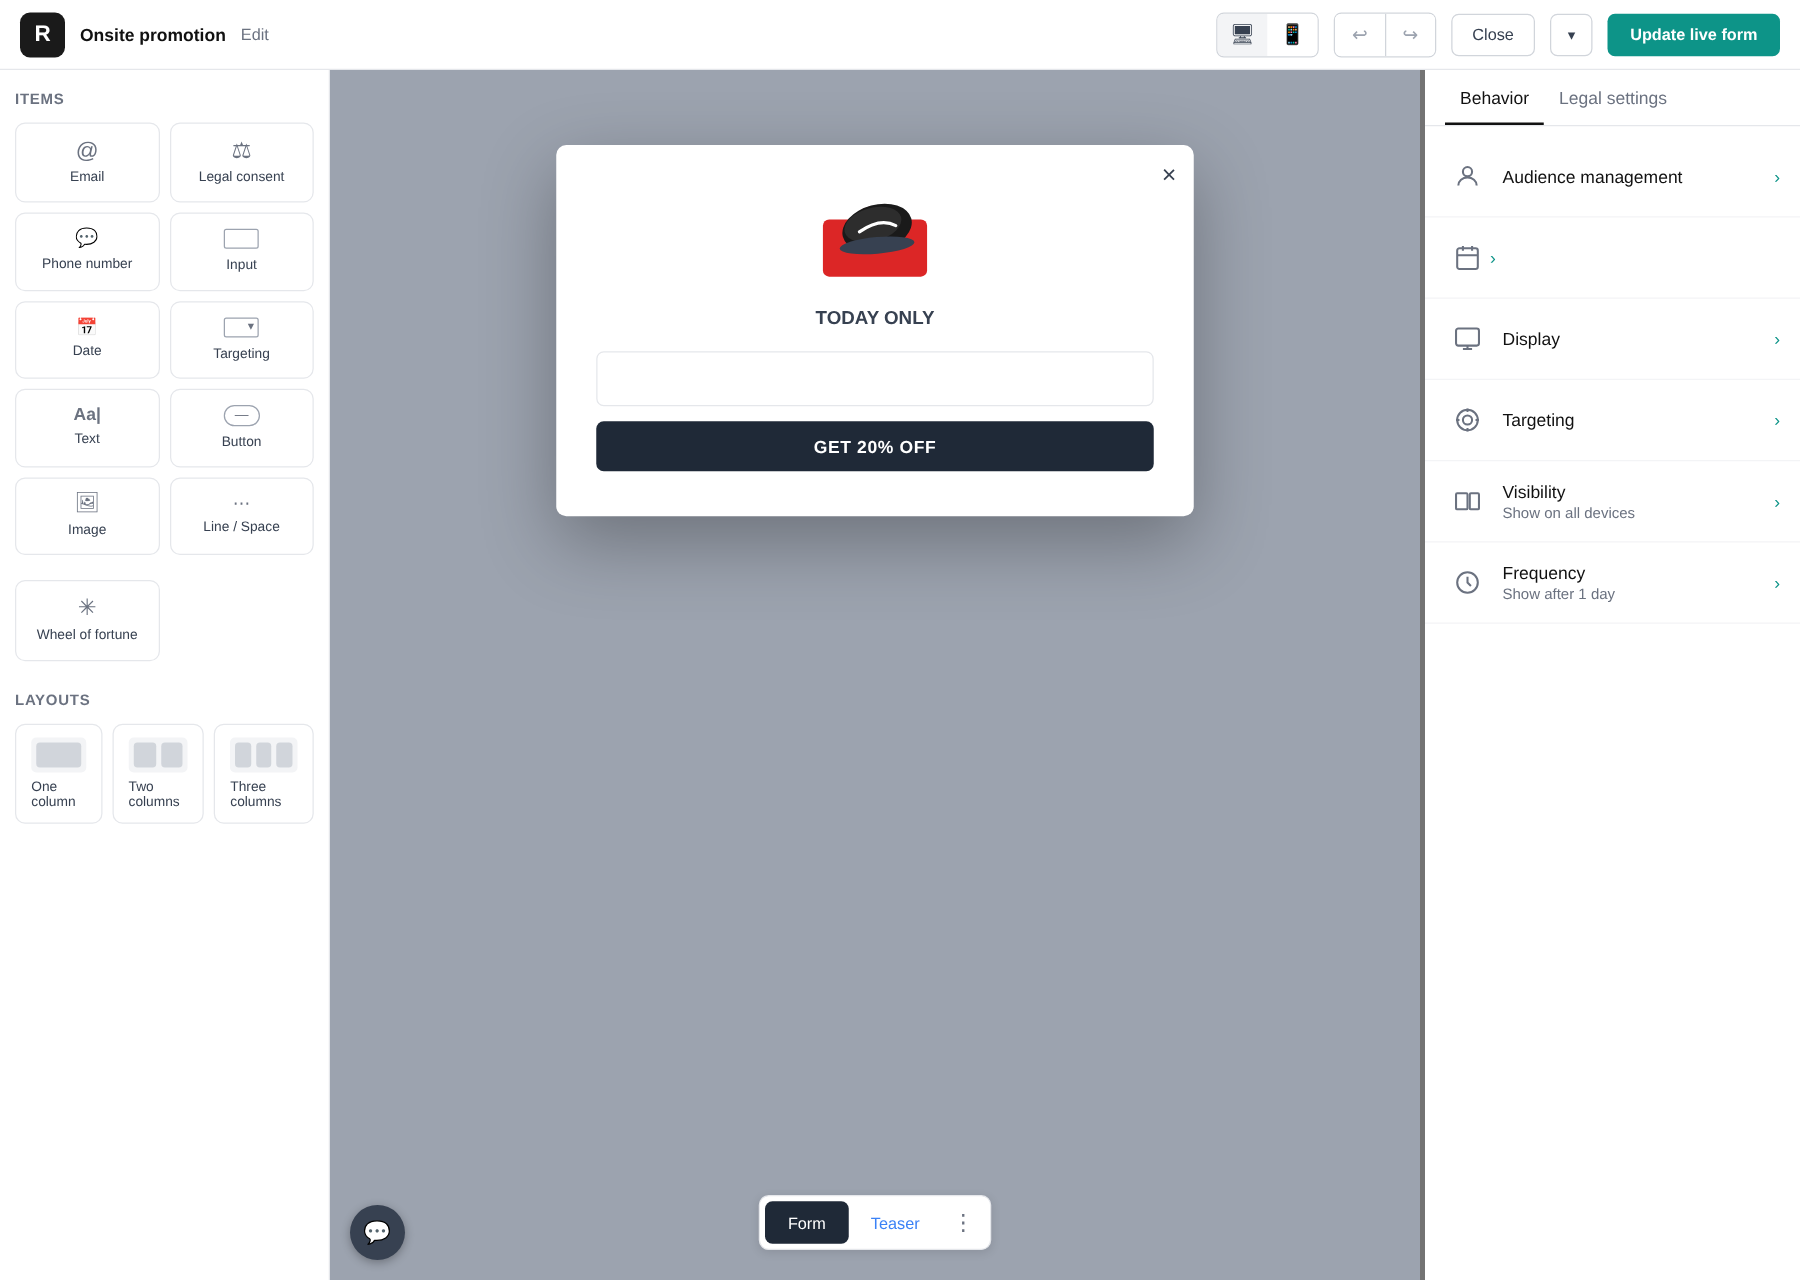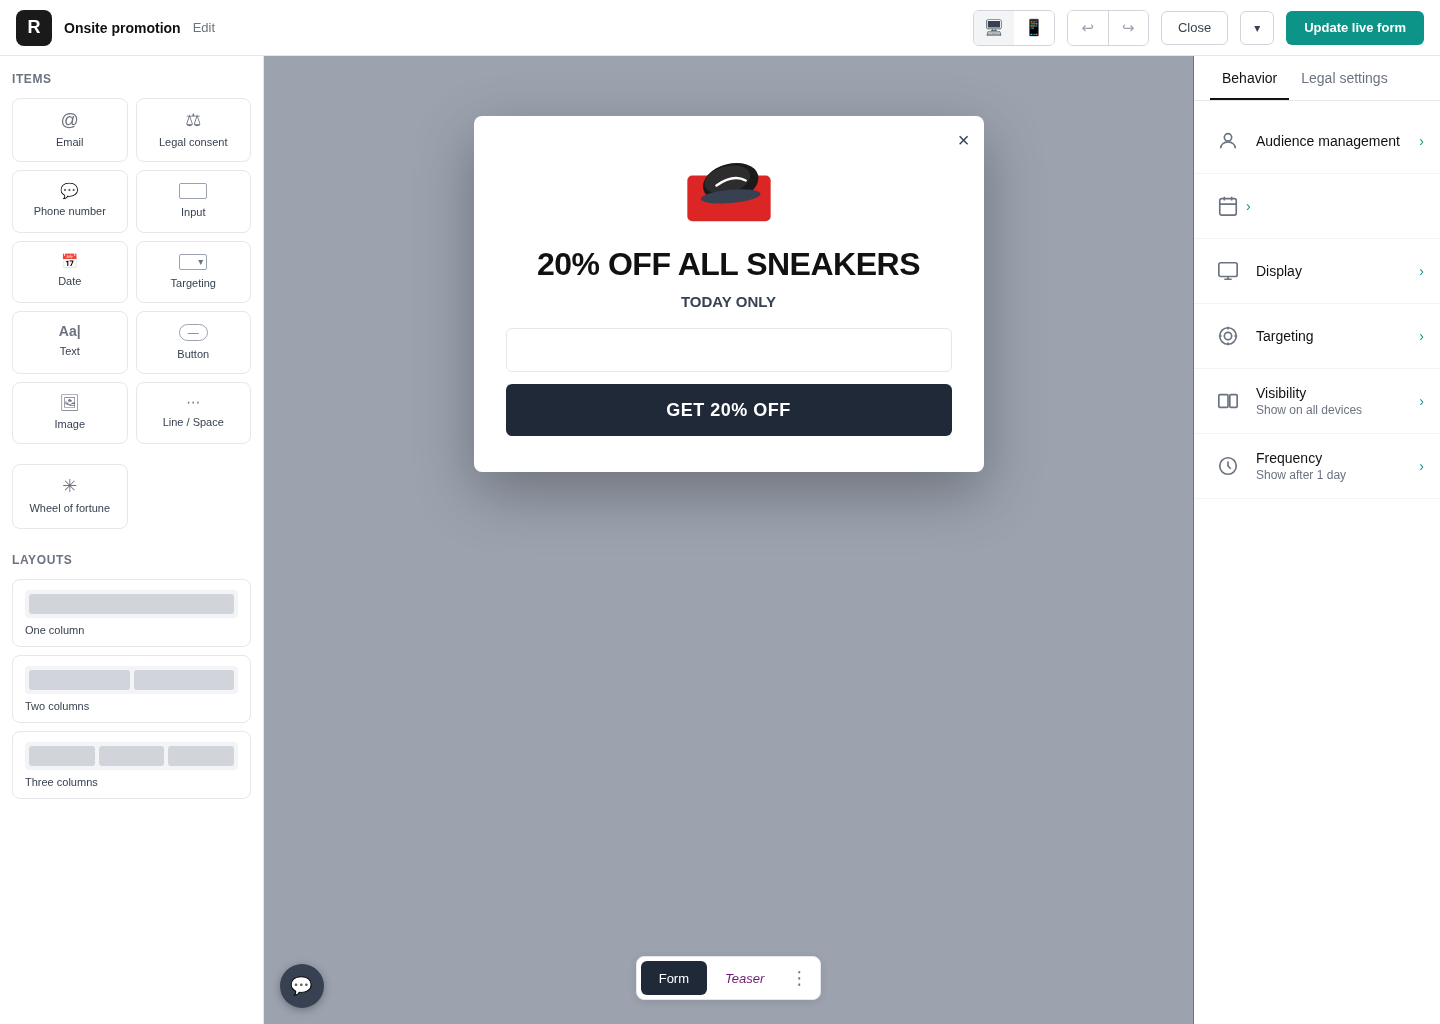--- a/index.html
+++ b/index.html
@@ -53,21 +53,21 @@
     }
     .section-title { font-size: 12px; font-weight: 600; color: #6b7280; text-transform: uppercase; letter-spacing: 0.05em; margin-bottom: 12px; }
     .items-grid { display: grid; grid-template-columns: 1fr 1fr; gap: 8px; margin-bottom: 20px; }
     .item-card {
       border: 1px solid #e5e7eb; border-radius: 8px; padding: 12px 8px;
       display: flex; flex-direction: column; align-items: center; gap: 6px;
       cursor: pointer; background: #fff;
     }
     .item-icon { font-size: 18px; color: #6b7280; line-height: 1; }
     .item-label { font-size: 11px; color: #374151; text-align: center; line-height: 1.3; }
-    .layout-list { display: flex; flex-direction: column; gap: 8px; justify-content: space-between; }
+    .layout-list { display: flex; flex-direction: row; gap: 8px; justify-content: space-between; }
     .layout-card {
       border: 1px solid #e5e7eb; border-radius: 8px; padding: 10px 12px;
       cursor: pointer; background: #fff;
     }
     .layout-preview { height: 28px; background: #f3f4f6; border-radius: 4px; margin-bottom: 6px; display: flex; gap: 4px; align-items: center; padding: 4px; }
     .layout-col { background: #d1d5db; border-radius: 3px; flex: 1; height: 100%; }
     .layout-label { font-size: 11px; color: #374151; }
 
     
     .canvas-area {
@@ -86,48 +86,48 @@
     }
     .modal-image-area { display: flex; justify-content: center; margin-bottom: 18px; }
     .sneaker-svg { width: 100px; height: 80px; }
     .modal-headline { font-size: 32px; font-weight: 800; text-align: center; color: #111; margin-bottom: 10px; letter-spacing: -0.5px; }
     .modal-subtext { font-size: 15px; font-weight: 700; text-align: center; color: #374151; margin-bottom: 18px; }
     .modal-input {
       width: 100%; height: 44px; border: 1px solid #e5e7eb; border-radius: 6px;
       padding: 0 12px; font-size: 14px; margin-bottom: 12px; color: #9ca3af;
     }
     .modal-cta {
-      width: 100%; height: 52px; background: #1f2937; border: none; border-radius: 6px;
-      color: #fff; font-size: 18px; font-weight: 700; cursor: pointer; letter-spacing: 0.5px;
+      width: 100%; height: 40px; background: #1f2937; border: none; border-radius: 6px;
+      color: #fff; font-size: 14px; font-weight: 700; cursor: pointer; letter-spacing: 0.5px;
     }
 
     
     .bottom-tabs {
       position: absolute; bottom: 24px;
       display: flex; align-items: center; gap: 0;
       background: #fff; border: 1px solid #e5e7eb; border-radius: 8px;
       padding: 4px; box-shadow: 0 2px 8px rgba(0,0,0,0.1);
     }
     .tab-btn {
       height: 34px; padding: 0 18px; border-radius: 6px; border: none; cursor: pointer;
       font-size: 13px; font-weight: 500;
     }
     .tab-btn.active { background: #1f2937; color: #fff; }
-    .tab-btn.inactive { background: transparent; color: #701a75; font-style: italic; }
+    .tab-btn.inactive { background: transparent; color: #3b82f6; }
     .tab-more { width: 34px; height: 34px; border: none; background: transparent; cursor: pointer; font-size: 18px; color: #6b7280; display: flex; align-items: center; justify-content: center; border-radius: 6px; }
     .chat-fab {
       position: absolute; left: 16px; bottom: 16px;
       width: 44px; height: 44px; background: #374151; border-radius: 50%;
       display: flex; align-items: center; justify-content: center; color: #fff; font-size: 18px;
       cursor: pointer; box-shadow: 0 2px 8px rgba(0,0,0,0.3);
     }
 
     
     .right-sidebar {
-      width: 247px; background: #fff; border-left: 1px solid #737373; flex-shrink: 0; overflow-y: auto;
+      width: 304px; background: #fff; border-left: 4px solid #737373; flex-shrink: 0; overflow-y: auto;
     }
     .right-tabs { display: flex; border-bottom: 1px solid #e5e7eb; padding: 0 16px; }
     .right-tab {
       padding: 14px 12px 12px; font-size: 14px; font-weight: 500; cursor: pointer;
       border-bottom: 2px solid transparent; color: #6b7280;
     }
     .right-tab.active { color: #111; border-bottom-color: #111; }
     .behavior-list { padding: 8px 0; }
     .behavior-item {
       display: flex; align-items: center; padding: 14px 16px;
@@ -268,21 +268,20 @@
           <path d="M40 30 Q60 10 80 30" stroke="#dc2626" stroke-width="6" fill="none" stroke-linecap="round"></path>
 
           <ellipse cx="62" cy="38" rx="34" ry="22" fill="#1a1a1a" transform="rotate(-15 62 38)"></ellipse>
           <ellipse cx="58" cy="35" rx="28" ry="16" fill="#2d2d2d" transform="rotate(-15 58 35)"></ellipse>
 
           <path d="M45 42 Q65 28 80 36" stroke="white" stroke-width="3" fill="none" stroke-linecap="round"></path>
 
           <ellipse cx="62" cy="55" rx="36" ry="8" fill="#374151" transform="rotate(-5 62 55)"></ellipse>
         </svg>
       </div>
-      <div class="modal-headline">20% OFF ALL SNEAKERS</div>
       <div class="modal-subtext">TODAY ONLY</div>
       <input class="modal-input" type="email" placeholder="" style="">
       <button class="modal-cta">GET 20% OFF</button>
     </div>
 
     <div class="bottom-tabs">
       <button class="tab-btn active">Form</button>
       <button class="tab-btn inactive">Teaser</button>
       <button class="tab-more">⋮</button>
     </div>

